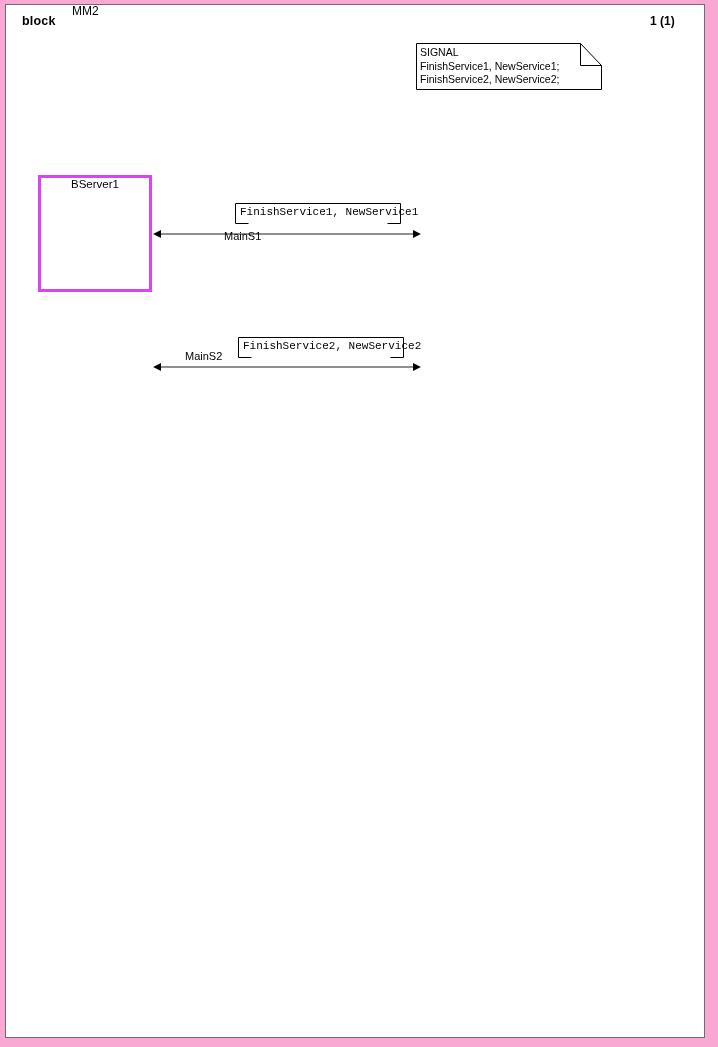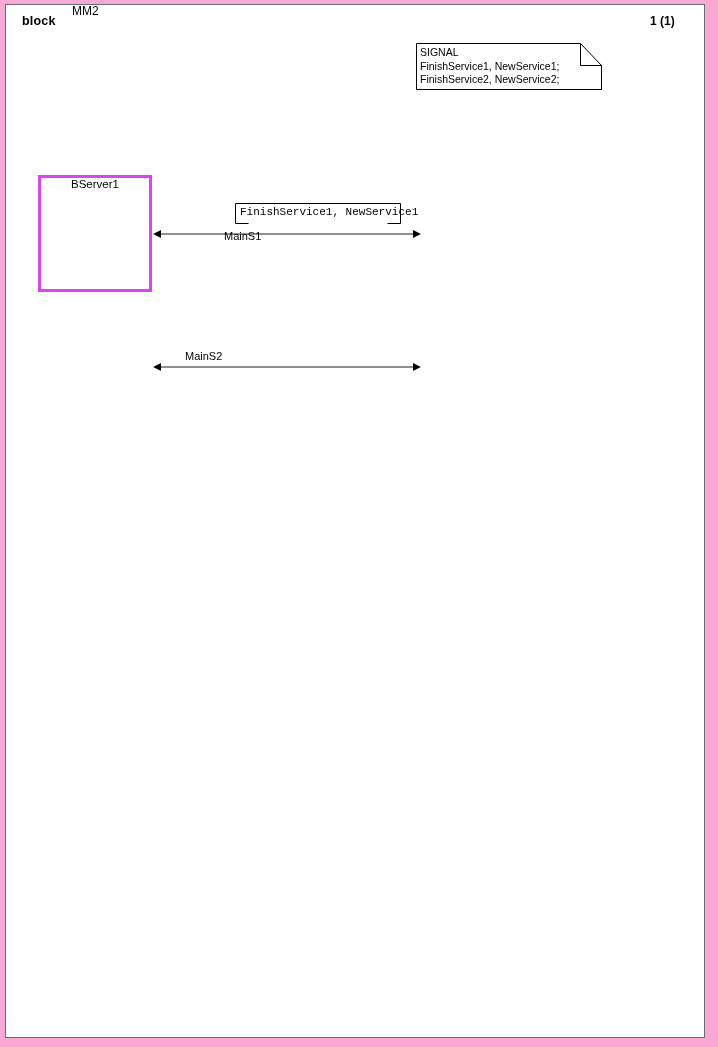--- a/index.html
+++ b/index.html
@@ -198,14 +198,22 @@
     </svg>
     <div class="siglist-text">FinishService1, NewService1</div>
   </div>
 
   <svg class="channel" width="718" height="1047">
     <line x1="161" y1="367" x2="413" y2="367" stroke="#6a6a6a" stroke-width="1.4" marker-start="url(#arrow-left)" marker-end="url(#arrow-right)"></line>
   </svg>
 
   <div class="channel-name" id="channel2-name">MainS2</div>
 
+  <div class="siglist" id="siglist2">
+    <svg width="166" height="21" viewBox="0 0 166 21">
+      <path d="M0.5,20.5 L0.5,0.5 L165.5,0.5 L165.5,20.5" fill="#ffffff" stroke="#000000" stroke-width="1"></path>
+      <path d="M0.5,20.5 L13.5,20.5" stroke="#000000" stroke-width="1" fill="none"></path>
+      <path d="M152.5,20.5 L165.5,20.5" stroke="#000000" stroke-width="1" fill="none"></path>
+    </svg>
+    <div class="siglist-text">FinishService2, NewService2</div>
+  </div>
 
 </div>
 
 </body></html>

